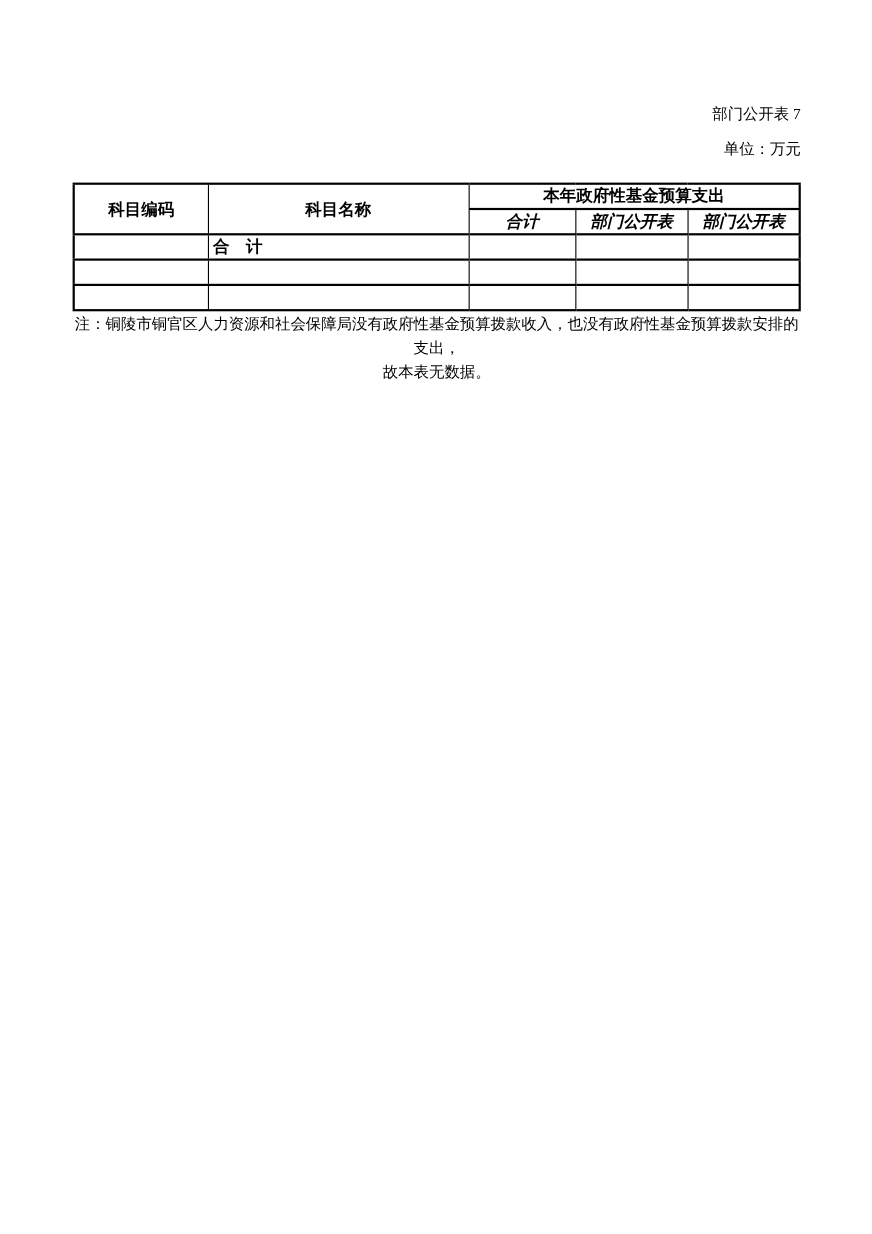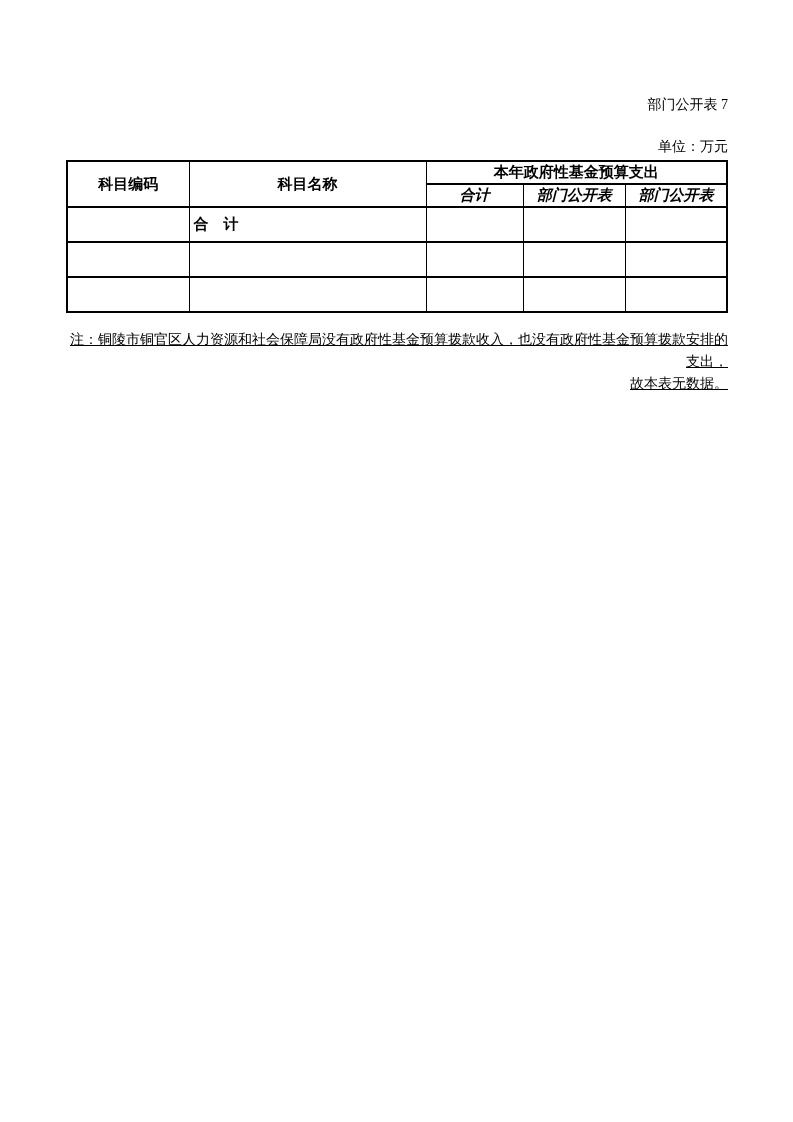--- a/index.html
+++ b/index.html
@@ -23,27 +23,27 @@
   }
   .title {
     margin-top: 13px;
     text-align: center;
     font-size: 21px;
     font-weight: bold;
     line-height: 27px;
     white-space: nowrap;
   }
   .unit-label {
-    margin-top: 25px;
+    margin-top: 15px;
     text-align: right;
     font-size: 14px;
     line-height: 19px;
   }
   table.budget-table {
-    margin-top: 4px;
+    margin-top: 20px;
     width: 100%;
     border-collapse: collapse;
     table-layout: fixed;
     border: 2px solid #000000;
   }
   table.budget-table th,
   table.budget-table td {
     border-left: 1px solid #000000;
     border-right: 1px solid #000000;
     border-top: 2px solid #000000;
@@ -52,33 +52,32 @@
     padding: 1px 4px;
     overflow: hidden;
   }
   table.budget-table th {
     font-weight: bold;
     text-align: center;
     vertical-align: middle;
   }
   tr.header-row-1 th { height: 21px; }
   tr.header-row-2 th { height: 22px; font-style: italic; }
-  tr.data-row td { height: 35px; }
+  tr.data-row td { height: 23px; }
   td.name-cell {
     text-align: left;
     font-weight: bold;
     padding-left: 6px;
   }
   td.code-cell, td.num-cell { text-align: right; }
   .note {
-    margin-top: 16px;
+    margin-top: 2px;
     font-size: 14px;
     line-height: 22px;
-    text-align: right;
-    text-decoration: underline;
+    text-align: center;
   }
 </style>
 </head>
 <body>
 
 <div class="page">
 
   <div class="doc-label">部门公开表 7</div>
 
 

